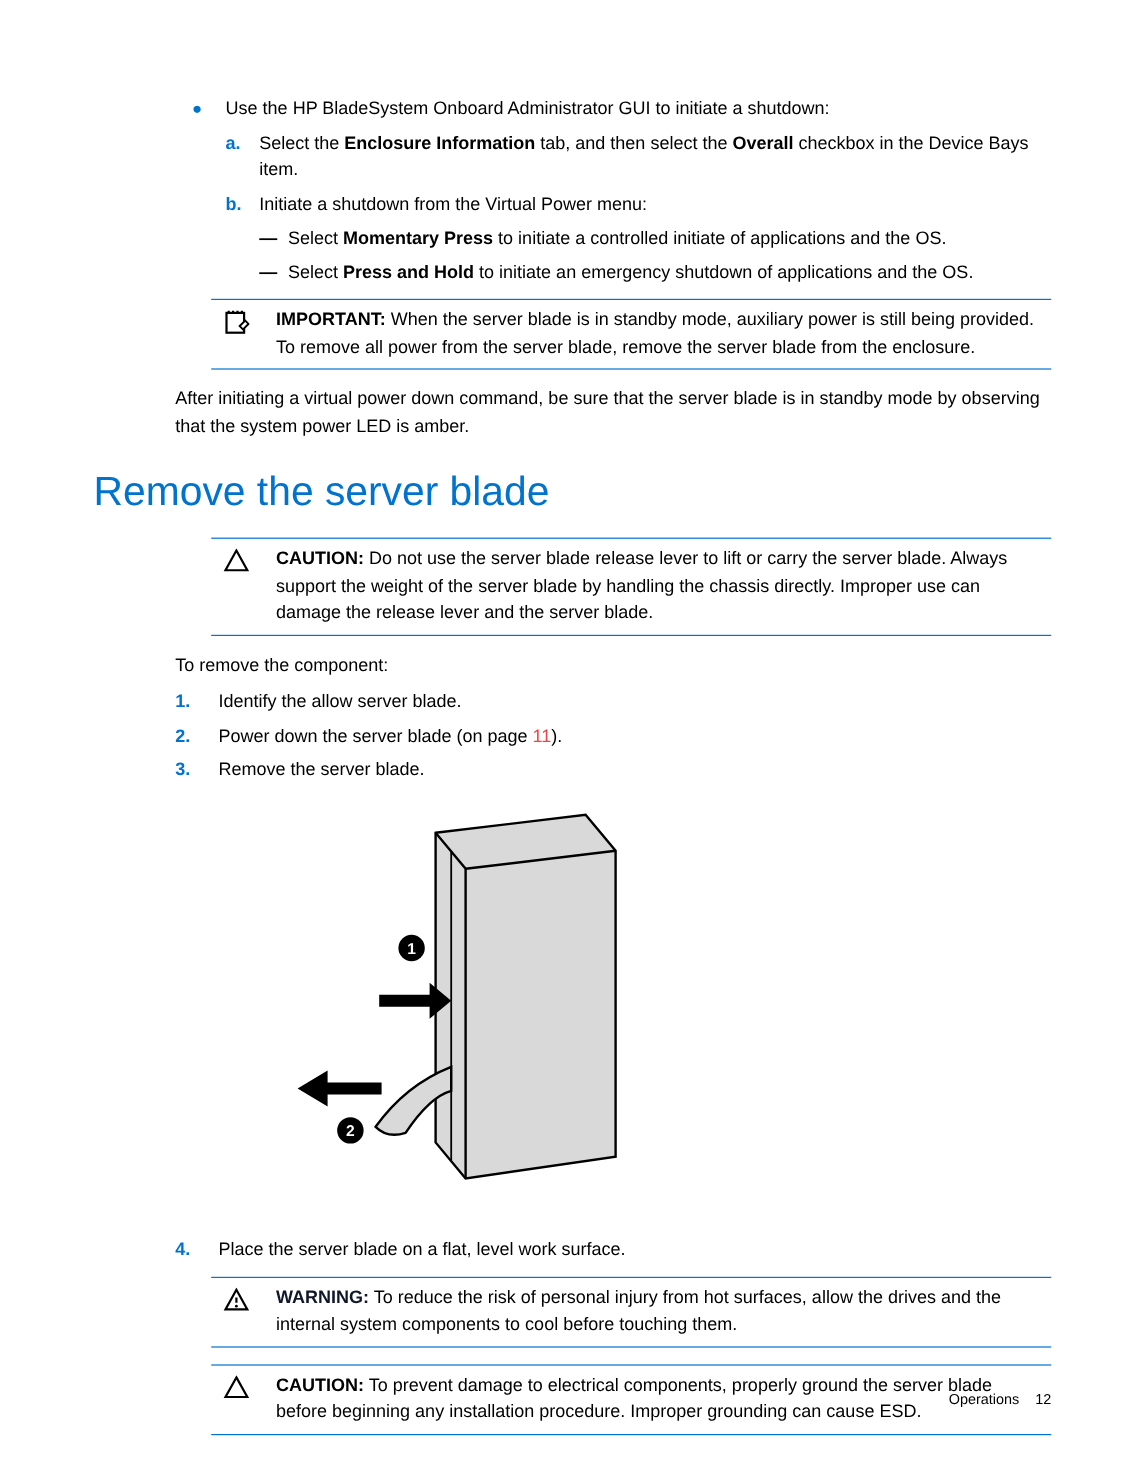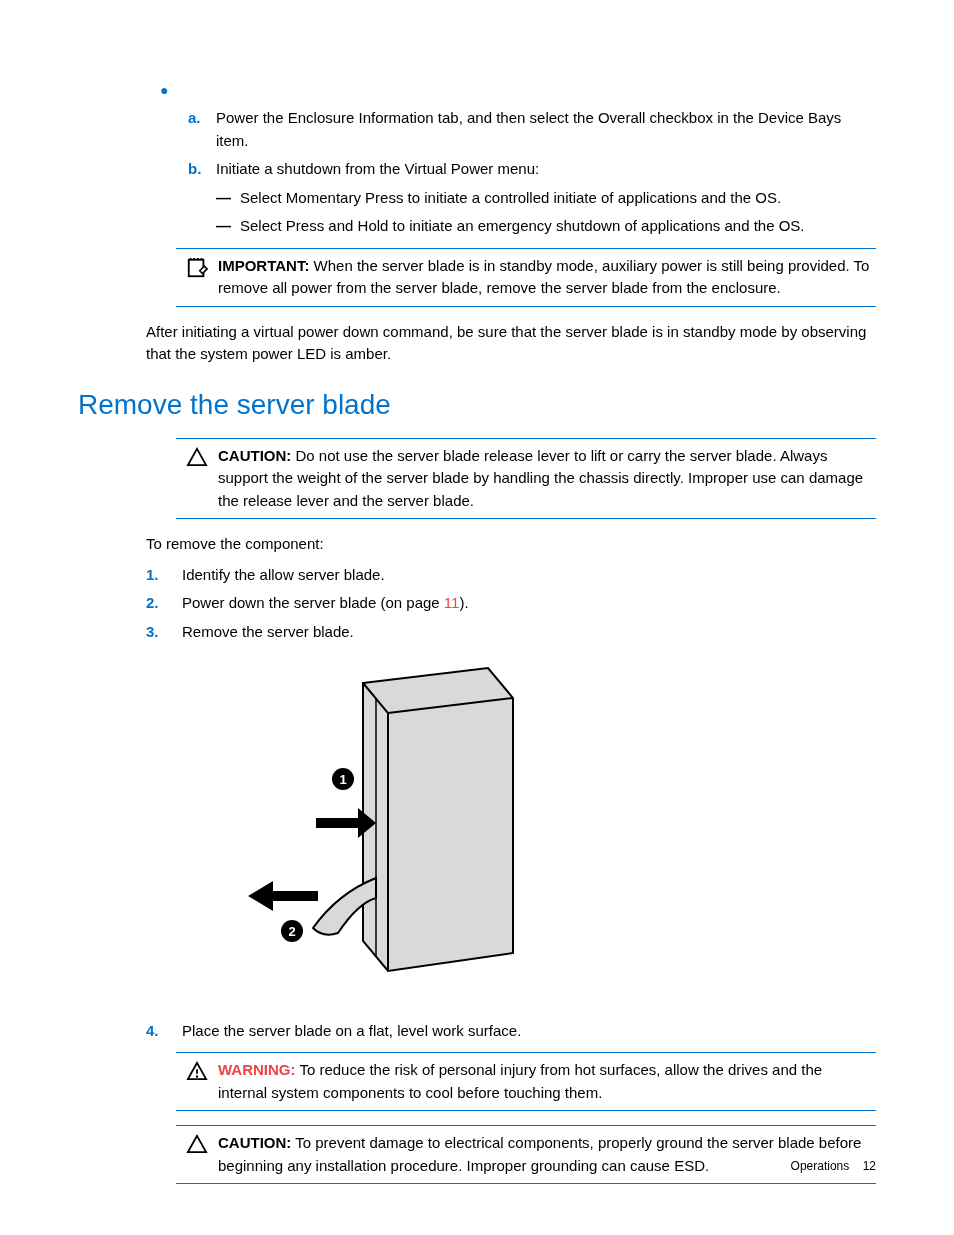--- a/index.html
+++ b/index.html
@@ -47,76 +47,78 @@
     font-weight: bold;
   }
   .callout {
     display: flex;
     margin-left: 98px;
     margin-top: 10px;
     margin-bottom: 14px;
     border-top: 1px solid #0073cf;
     border-bottom: 1px solid #0073cf;
     padding: 6px 0;
+    gap: 12px;
   }
   .callout-icon {
     width: 42px;
     flex-shrink: 0;
     display: flex;
     justify-content: center;
     padding-top: 2px;
   }
   .callout-body { flex: 1; padding-right: 4px; }
   .callout-label { font-weight: bold; }
   .body-p {
     margin-left: 68px;
     margin-bottom: 18px;
   }
   h1.section {
     font-family: Arial, Helvetica, sans-serif;
     font-weight: normal;
-    font-size: 28px;
+    font-size: 34px;
     color: #0073cf;
     margin-bottom: 12px;
   }
   .ol-line {
     display: flex;
     margin-left: 68px;
     margin-bottom: 6px;
   }
   .ol-marker {
     color: #0073cf;
     font-weight: bold;
     width: 36px;
     flex-shrink: 0;
   }
   .figure {
     margin: 20px 0 20px 150px;
   }
   .link { color: #ef4444; }
-  .bold { font-weight: normal; }
+  .bold { font-weight: bold; }
   .footer {
     position: absolute;
     bottom: 60px;
     right: 78px;
     font-size: 12px;
   }
   .footer-num { margin-left: 10px; }
 </style>
 </head>
 <body>
 
 <div class="bullet-line">
   <span class="bullet-dot">●</span>
+  <span>Use the HP BladeSystem Onboard Administrator GUI to initiate a shutdown:</span>
 </div>
 
 <div class="sub-ol-line">
   <span class="sub-ol-marker">a.</span>
   <span>
-    <span>Power the </span><span class="bold">Enclosure Information</span><span> tab, and then select the </span><span class="bold">Overall</span><span> checkbox in the Device Bays item.</span>
+    <span>Select the </span><span class="bold">Enclosure Information</span><span> tab, and then select the </span><span class="bold">Overall</span><span> checkbox in the Device Bays item.</span>
   </span>
 </div>
 
 <div class="sub-ol-line">
   <span class="sub-ol-marker">b.</span>
   <span>Initiate a shutdown from the Virtual Power menu:</span>
 </div>
 
 <div class="dash-line">
   <span class="dash-marker">—</span>
@@ -205,21 +207,21 @@
 
 <div class="callout">
   <div class="callout-icon">
     <svg width="22" height="20" viewBox="0 0 24 22">
         <path d="M12 2 L22 20 L2 20 Z" fill="none" stroke="#000" stroke-width="2"></path>
         <line x1="12" y1="9" x2="12" y2="14" stroke="#000" stroke-width="2"></line>
         <circle cx="12" cy="17" r="1.3" fill="#000"></circle>
       </svg>
   </div>
   <div class="callout-body">
-    <span class="callout-label" style="color:#ef4444">WARNING:</span><span>  To reduce the risk of personal injury from hot surfaces, allow the drives and the internal system components to cool before touching them.</span>
+    <span class="callout-label" style="color:#0f172a">WARNING:</span><span>  To reduce the risk of personal injury from hot surfaces, allow the drives and the internal system components to cool before touching them.</span>
   </div>
 </div>
 
 <div class="callout">
   <div class="callout-icon">
     <svg width="22" height="20" viewBox="0 0 24 22">
         <path d="M12 2 L22 20 L2 20 Z" fill="none" stroke="#000" stroke-width="2"></path>
       </svg>
   </div>
   <div class="callout-body">

